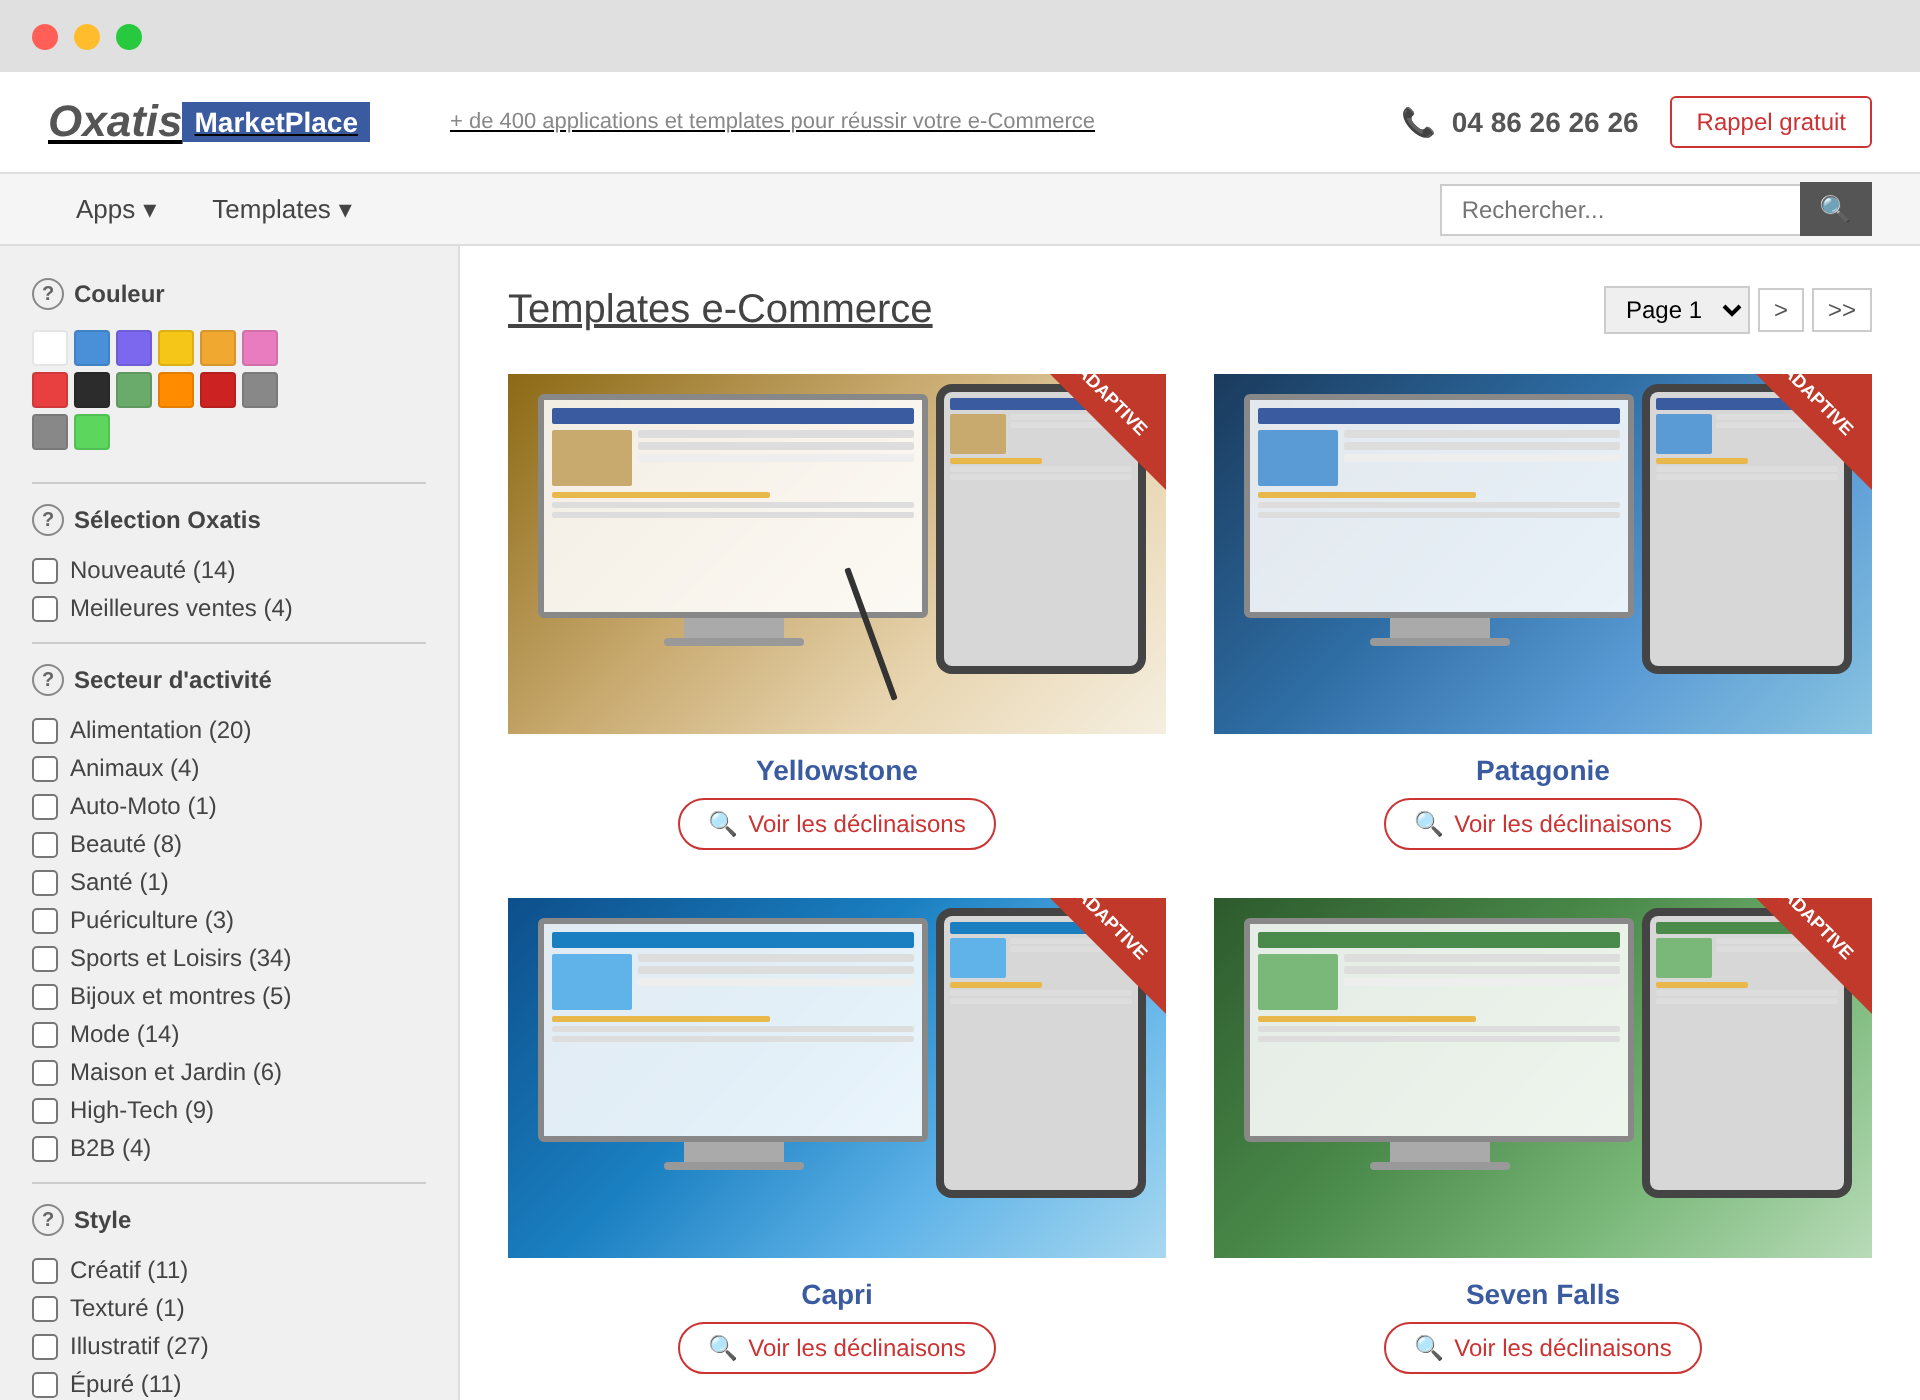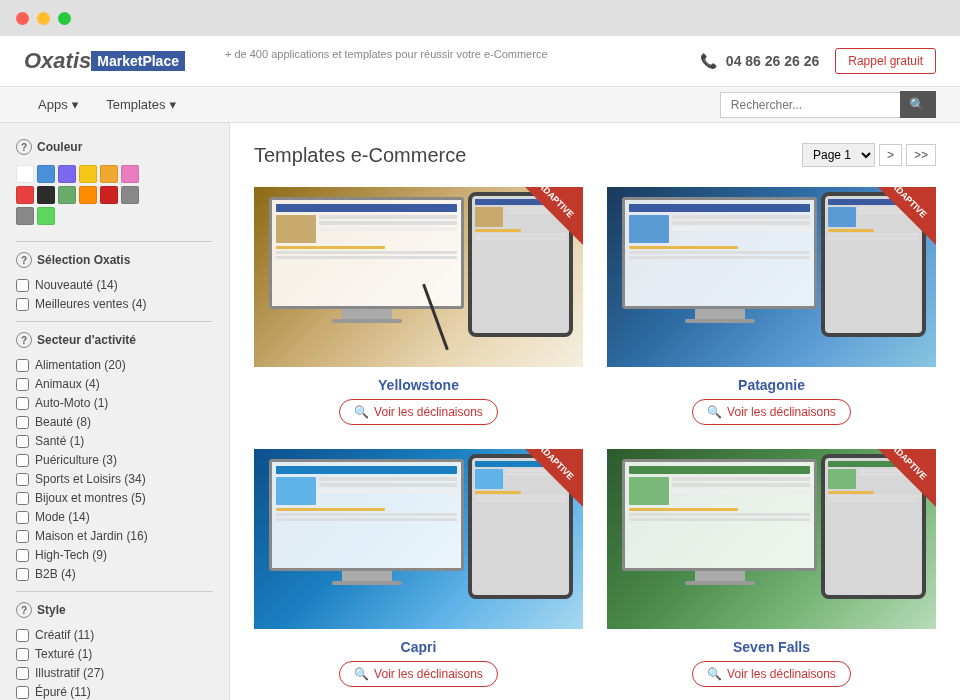--- a/index.html
+++ b/index.html
@@ -27,21 +27,23 @@
     .header {
       background: #fff;
       padding: 12px 24px;
       display: flex;
       align-items: center;
       justify-content: space-between;
       border-bottom: 1px solid #e0e0e0;
     }
     .logo-area {
       display: flex;
+      align-items: center;
       gap: 16px;
+      text-decoration: underline;
     }
     .logo-text {
       font-size: 22px;
       font-weight: bold;
     }
     .logo-oxatis { color: #555; font-style: italic; }
     .logo-marketplace {
       background: #3a5ba0;
       color: white;
       padding: 2px 6px;
@@ -200,20 +202,21 @@
     .content-header {
       display: flex;
       align-items: center;
       justify-content: space-between;
       margin-bottom: 20px;
     }
     .page-title {
       font-size: 20px;
       font-weight: normal;
       color: #444;
+      text-decoration: underline;
     }
     .pagination {
       display: flex;
       align-items: center;
       gap: 4px;
     }
     .page-select {
       border: 1px solid #ccc;
       padding: 3px 6px;
       font-size: 12px;
@@ -410,21 +413,21 @@
       <label class="checkbox-item">
           <input type="checkbox" style="">
           <span>Bijoux et montres (5)</span>
         </label>
       <label class="checkbox-item">
           <input type="checkbox" style="">
           <span>Mode (14)</span>
         </label>
       <label class="checkbox-item">
           <input type="checkbox" style="">
-          <span>Maison et Jardin (16)</span>
+          <span>Maison et Jardin (6)</span>
         </label>
       <label class="checkbox-item">
           <input type="checkbox" style="">
           <span>High-Tech (9)</span>
         </label>
       <label class="checkbox-item">
           <input type="checkbox" style="">
           <span>B2B (4)</span>
         </label>
     </div>

